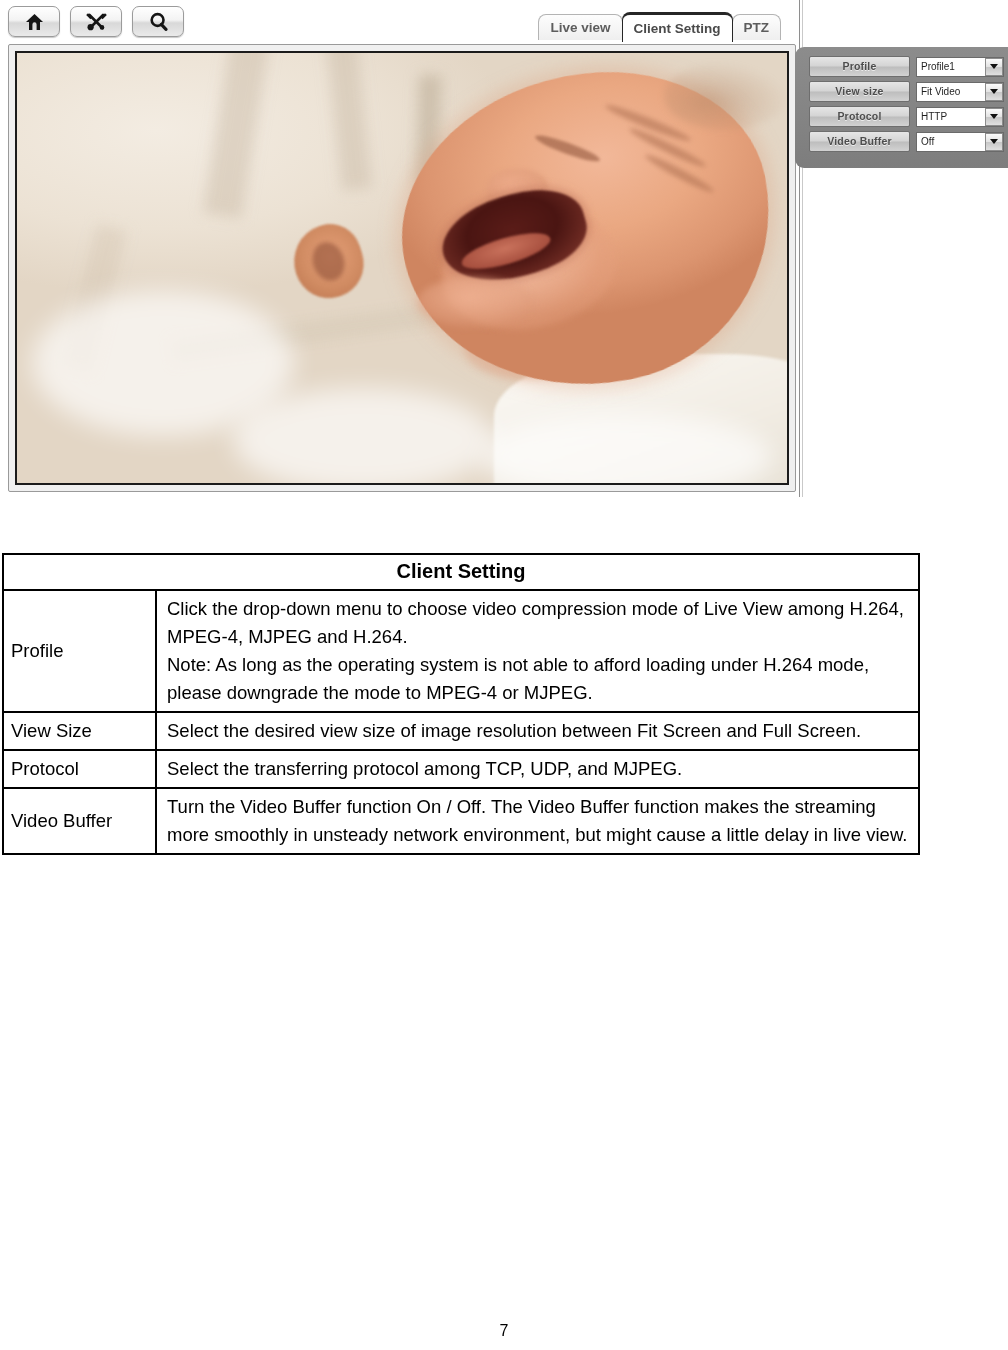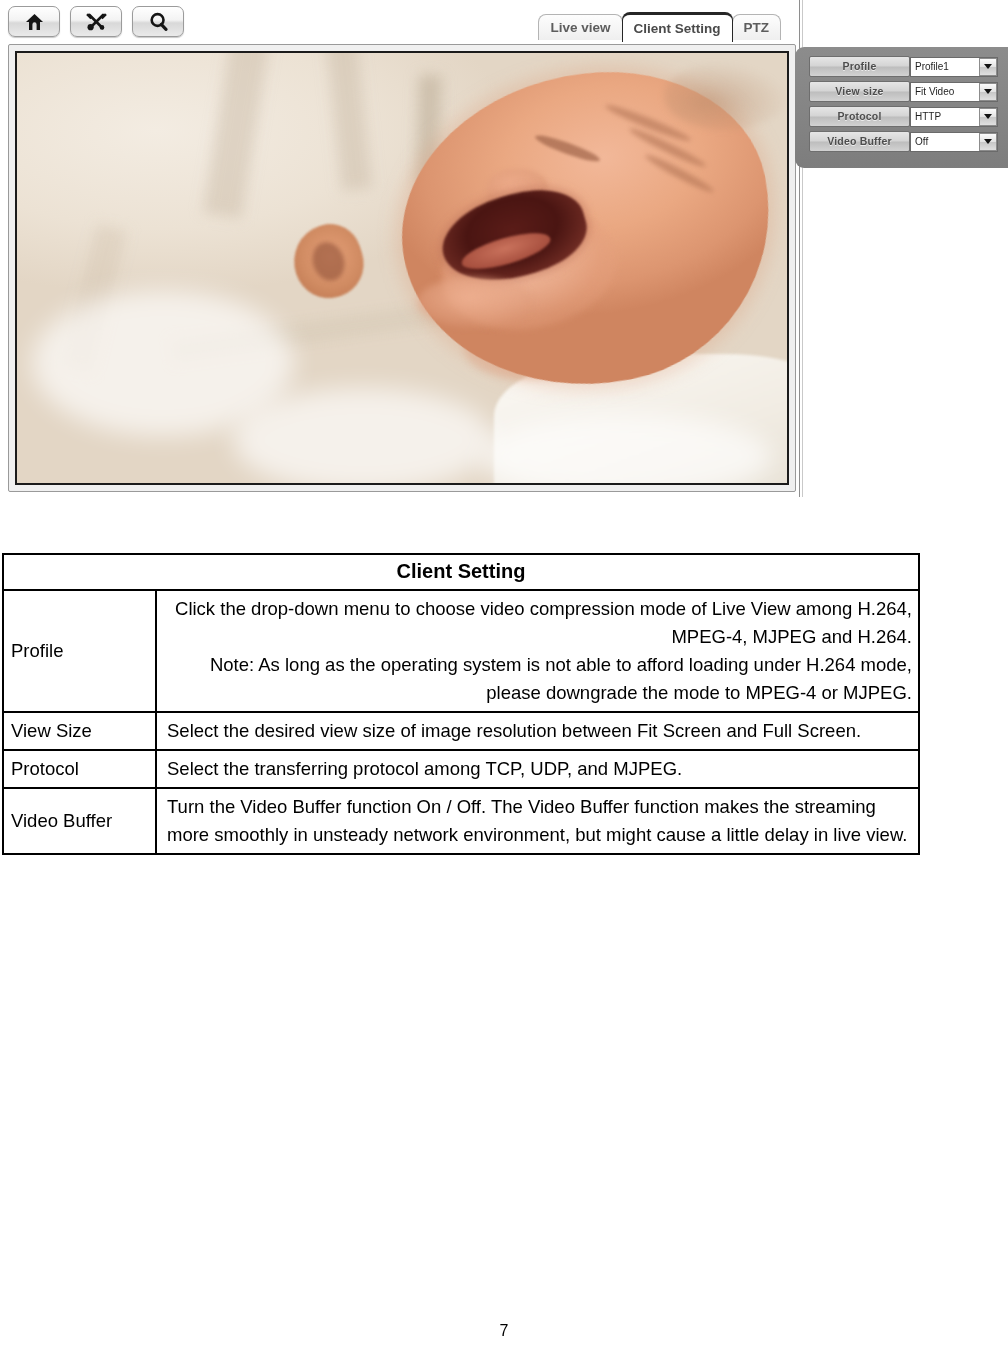--- a/index.html
+++ b/index.html
@@ -276,21 +276,21 @@
     background: linear-gradient(to bottom, #e6e6e6 0%, #d4d4d4 48%, #bdbdbd 52%, #d2d2d2 100%);
     color: #4d4d4d;
     font-size: 10.5px;
     font-weight: bold;
     text-align: center;
     line-height: 19px;
     letter-spacing: 0.2px;
     text-shadow: 0 1px 0 rgba(255,255,255,0.7);
   }
   .setting-select {
-    margin-left: 0;
+    margin-left: 6px;
     width: 88px;
     height: 20px;
     display: flex;
     box-sizing: border-box;
     border: 1px solid #6a6a6a;
     background: #ffffff;
   }
   .select-value {
     flex: 1;
     font-size: 10px;
@@ -485,21 +485,21 @@
       <col>
     </colgroup>
   <thead>
     <tr>
       <th class="table-title" colspan="2">Client Setting</th>
     </tr>
   </thead>
   <tbody>
     <tr>
       <td class="term-cell">Profile</td>
-      <td class="desc-cell" style="white-space: pre-line; text-align: right;">Click the drop-down menu to choose video compression mode of Live View among H.264, MPEG-4, MJPEG and H.264.
+      <td class="desc-cell" style="white-space: pre-line;">Click the drop-down menu to choose video compression mode of Live View among H.264, MPEG-4, MJPEG and H.264.
 Note: As long as the operating system is not able to afford loading under H.264 mode, please downgrade the mode to MPEG-4 or MJPEG.</td>
     </tr>
     <tr>
       <td class="term-cell">View Size</td>
       <td class="desc-cell" style="white-space: pre-line; border-radius: 10px;">Select the desired view size of image resolution between Fit Screen and Full Screen.</td>
     </tr>
     <tr>
       <td class="term-cell">Protocol</td>
       <td class="desc-cell" style="white-space: pre-line;">Select the transferring protocol among TCP, UDP, and MJPEG.</td>
     </tr>

